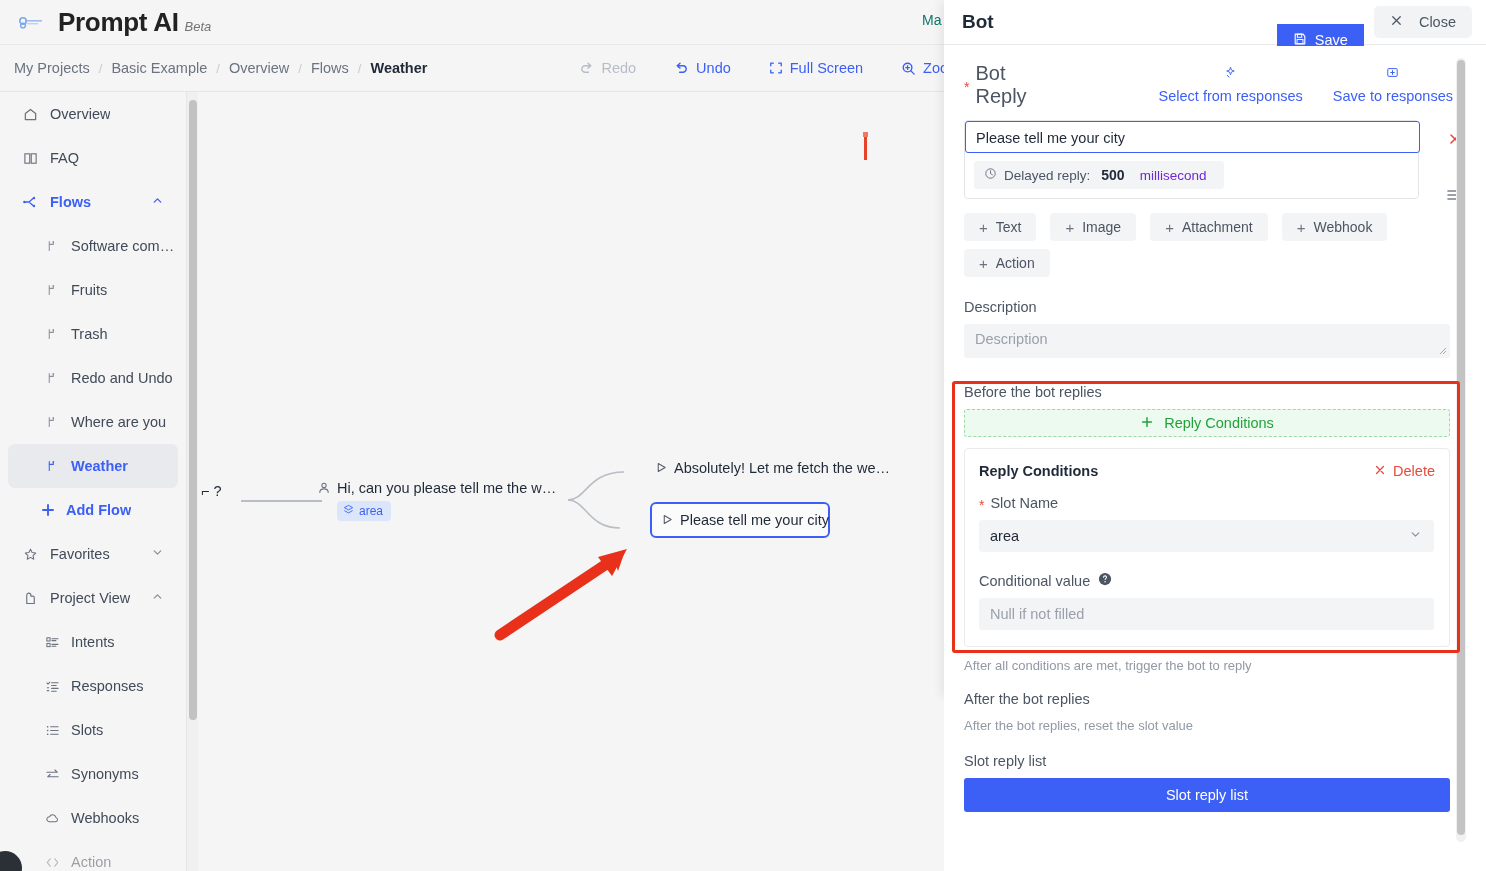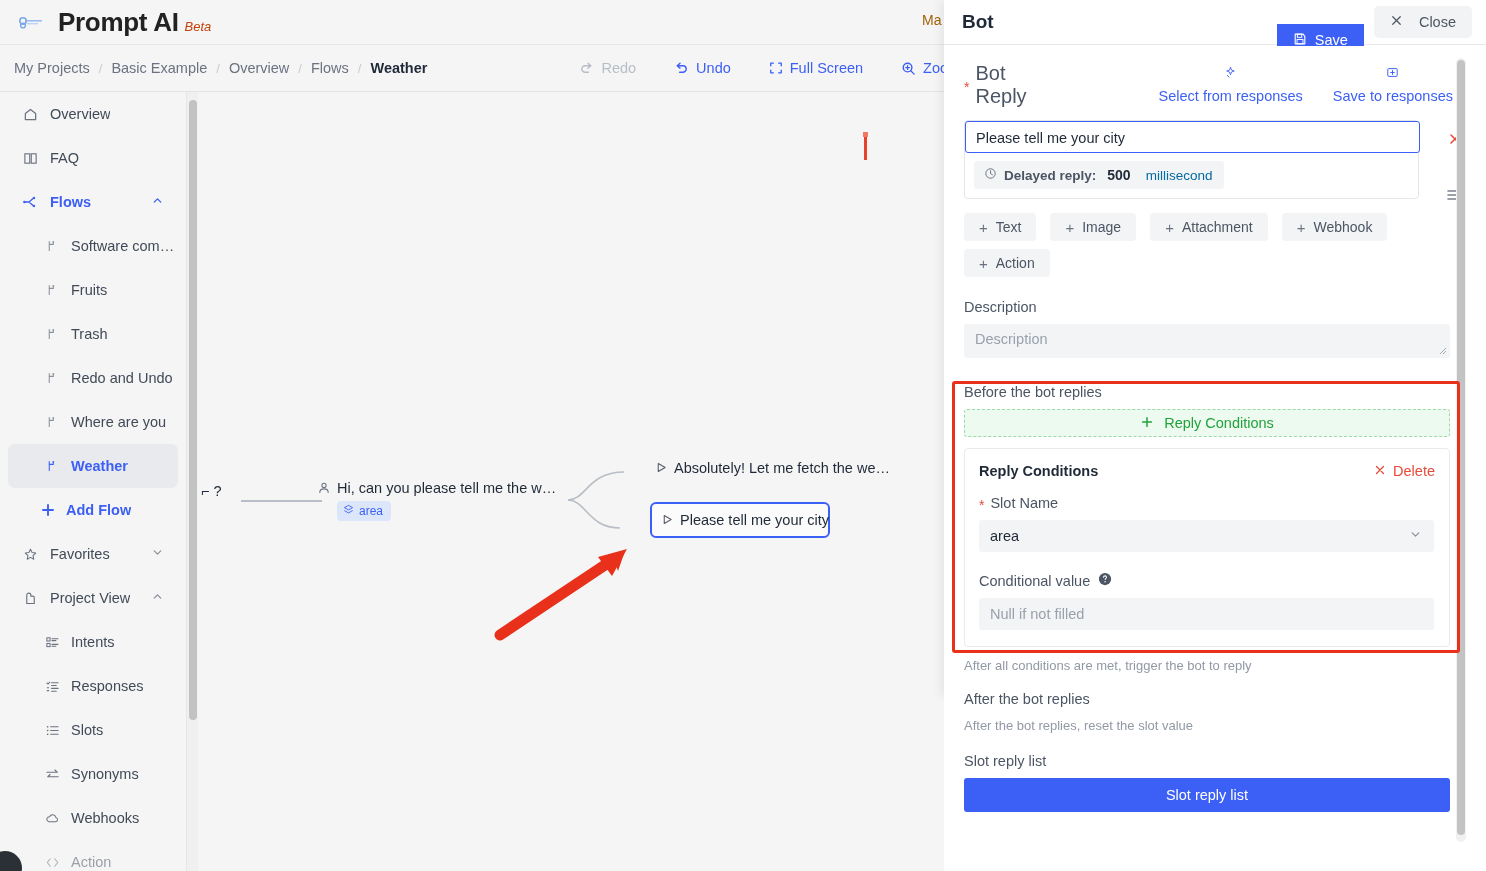--- a/index.html
+++ b/index.html
@@ -16,25 +16,25 @@
     position: absolute; left: 0; top: 0; width: 1244px; height: 45px;
     background: #f5f5f5; display: flex; align-items: center; padding-left: 18px;
     border-bottom: 1px solid #e8e8e8;
   }
   .brand-logo { width: 26px; height: 16px; margin-right: 14px; position: relative; }
   .brand-logo svg { display: block; }
   .brand-title {
     font-size: 26px; font-weight: 700; color: #222; letter-spacing: -0.3px;
   }
   .brand-beta {
-    font-size: 13px; font-style: italic; color: #c2410c; margin-left: 6px; font-weight: 400;
+    font-size: 13px; font-style: italic; color: #737373; margin-left: 6px; font-weight: 400;
     position: relative; top: 4px;
   }
   .header-right-ma {
-    position: absolute; left: 922px; top: 12px; font-size: 14px; color: #a16207;
+    position: absolute; left: 922px; top: 12px; font-size: 14px; color: #0f766e;
     white-space: nowrap; overflow: hidden; width: 22px;
   }
 
   
   .crumb-bar {
     position: absolute; left: 0; top: 45px; width: 1486px; height: 47px;
     background: #f5f5f5; display: flex; align-items: center; padding-left: 14px;
     border-bottom: 1px solid #e4e4e4;
   }
   .crumb { font-size: 14.5px; color: #6b7280; white-space: nowrap; }
@@ -171,23 +171,23 @@
   .reply-textarea {
     width: 455px; height: 32px; border: 1.5px solid #3c5ff5; border-radius: 3px;
     font-size: 14.5px; color: #1f2937; padding: 6px 10px; outline: none; resize: none;
     font-family: "Liberation Sans", sans-serif; background: #fff; display: block;
     line-height: 20px; overflow: hidden;
   }
   .delay-row {
     background: #f3f4f6; height: 28px; margin: 8px 9px 9px 9px; border-radius: 3px;
     display: flex; align-items: center; padding: 0 10px; gap: 7px; width: 250px;
   }
-  .delay-lbl { font-size: 13.5px; color: #4b5563; font-weight: bold; }
+  .delay-lbl { font-size: 13.5px; color: #4b5563; }
   .delay-val { font-size: 14px; color: #1f2937; font-weight: 600; margin-left: 4px; }
-  .delay-unit { font-size: 13.5px; color: #0369a1; margin-left: 8px; }
+  .delay-unit { font-size: 13.5px; color: #6d28d9; margin-left: 8px; }
 
   .x-remove {
     position: absolute; right: -44px; top: 11px; color: #e64a3b; font-size: 16px; cursor: pointer;
     font-weight: 700; line-height: 1;
   }
   .drag-handle { position: absolute; right: -44px; top: 67px; cursor: grab; }
 
   .chip-row { display: flex; gap: 14px; margin-top: 14px; }
   .chip {
     background: #f3f4f6; border-radius: 4px; height: 28px; display: flex; align-items: center;

